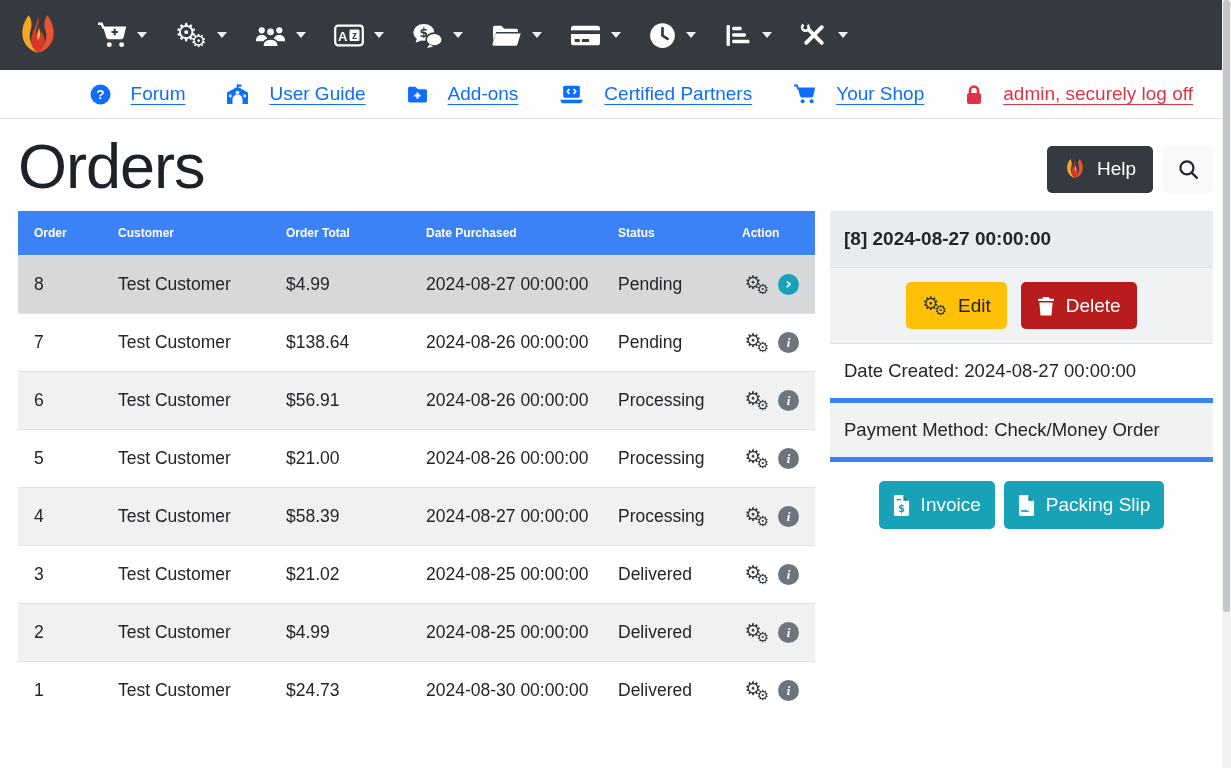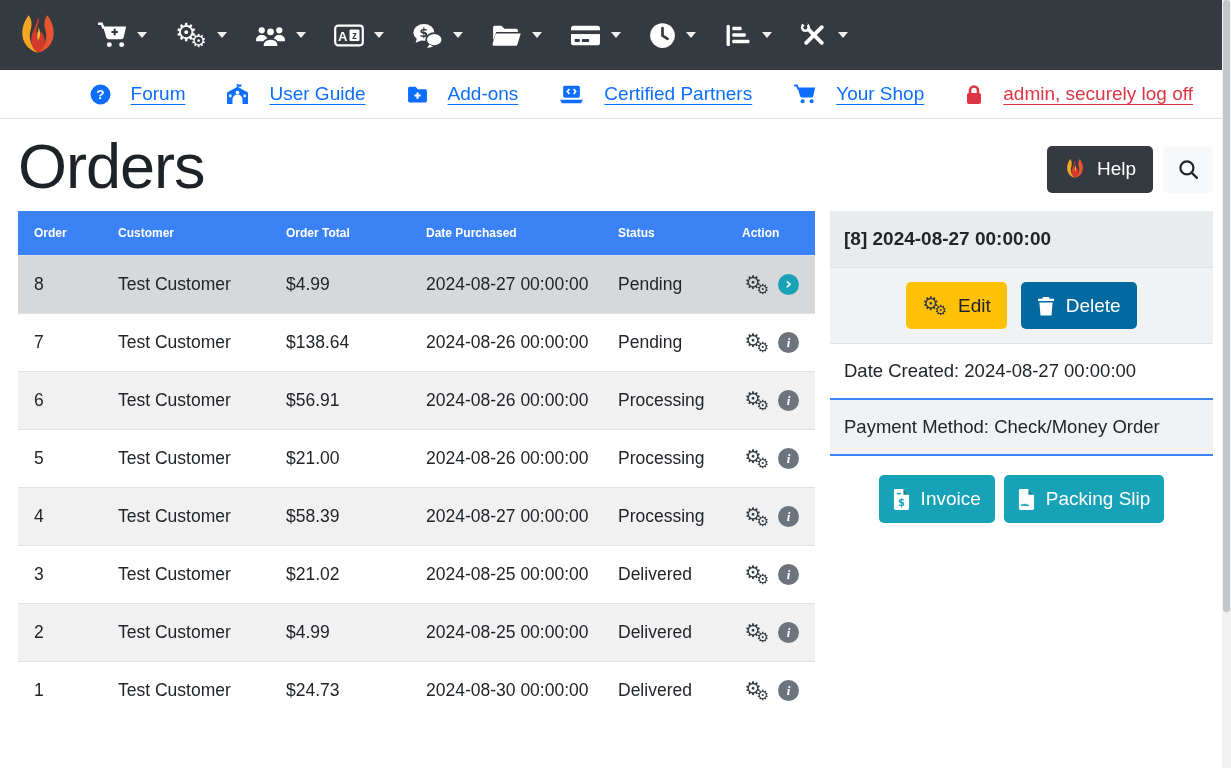--- a/index.html
+++ b/index.html
@@ -55,25 +55,25 @@
   .gears.nav .g2 { font-size:18px; margin-top:12px; margin-left:-7px; }
 
   .badge { width:21px; height:21px; border-radius:50%; color:#fff; display:flex; align-items:center; justify-content:center; flex:none; cursor:pointer; }
   .badge.info { background:#6c757d; font:italic 700 13px "Liberation Serif", serif; }
   .badge.chev { background:#17a2b8; font:700 16px "DejaVu Sans", sans-serif; padding-bottom:2px; }
 
   
   .panel { flex:1; font-size:18.5px; }
   .panel-heading { background:#e9ecef; padding:17px 14px; font-weight:700; font-size:19px; border-bottom:1px solid #dee2e6; color:#212529; }
   .panel-actions { display:flex; justify-content:center; gap:14px; padding:14px; background:#f1f2f3; border-bottom:1px solid #dee2e6; }
-  .panel-row { padding:16px 14px; border-bottom:2px solid #3b82f6; background:#fff; }
+  .panel-row { padding:16px 14px; border-bottom:5px solid #3b82f6; background:#fff; }
   .panel-row.stripe { background:#f1f2f3; }
   .panel-print { display:flex; justify-content:center; gap:9px; padding:19px 14px; background:#fff; }
   .btn-warning { background:#ffc107; color:#212529; padding:10px 16px; height:47px; }
-  .btn-danger { background:#0369a1; color:#fff; padding:10px 16px; height:47px; }
+  .btn-danger { background:#b91c1c; color:#fff; padding:10px 16px; height:47px; }
   .btn-info { background:#17a2b8; color:#fff; padding:10px 14px; height:48px; }
 
   
   .scrollbar { position:absolute; right:0; top:0; width:9px; height:768px; background:#f1f1f1; }
   .scrollbar .thumb { position:absolute; left:1px; top:0; width:7px; height:612px; background:#c2c6c9; border-radius:4px; }
 </style>
 </head>
 <body>
 
 <svg width="0" height="0" style="position:absolute">

